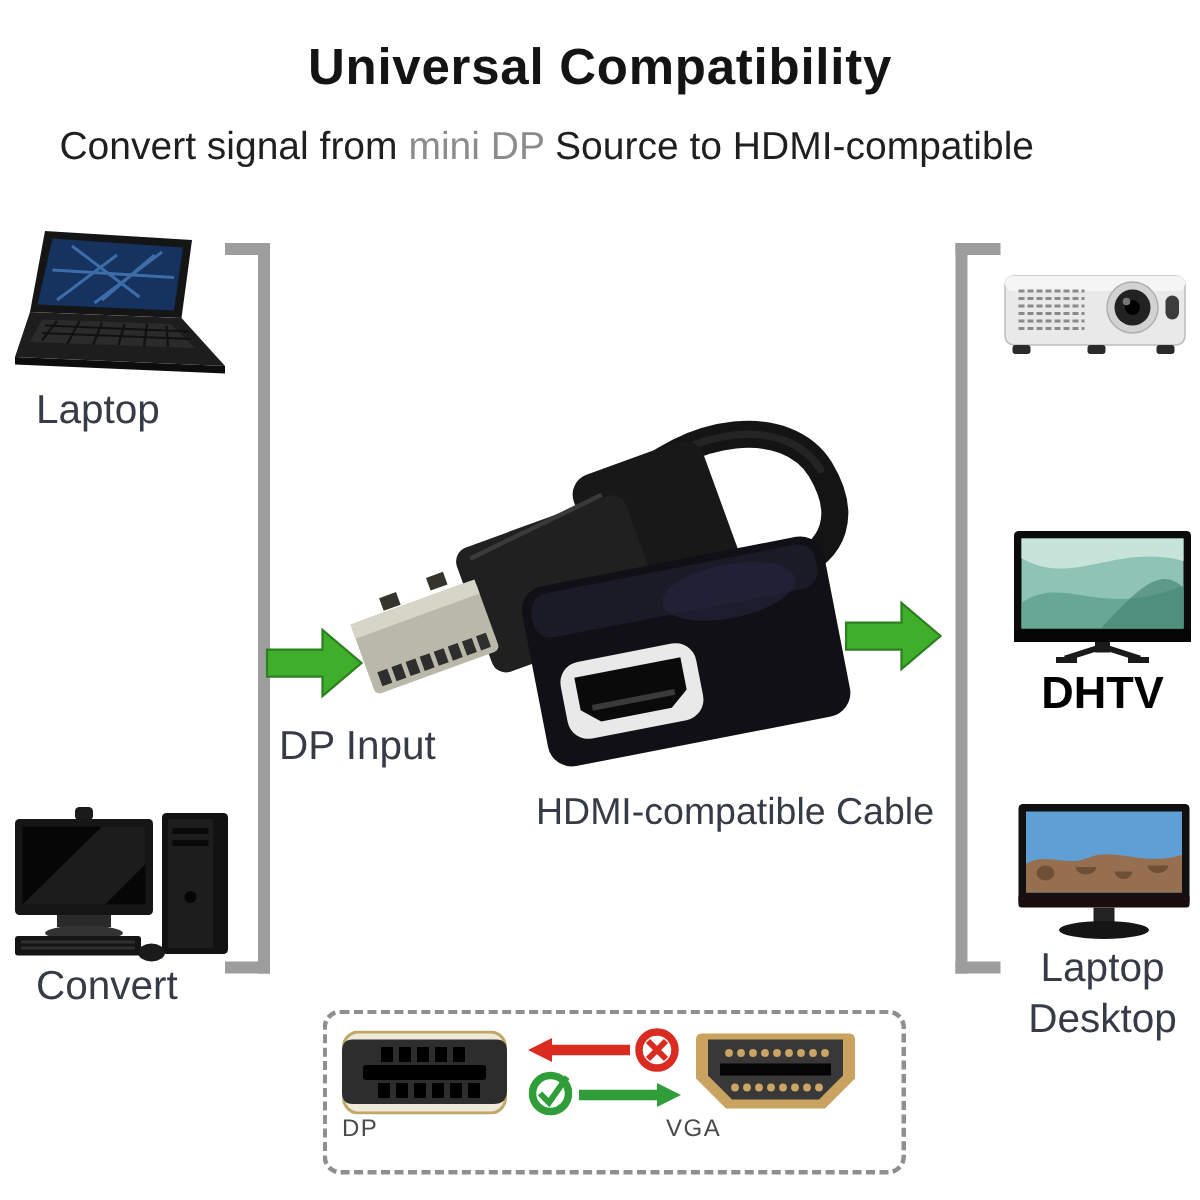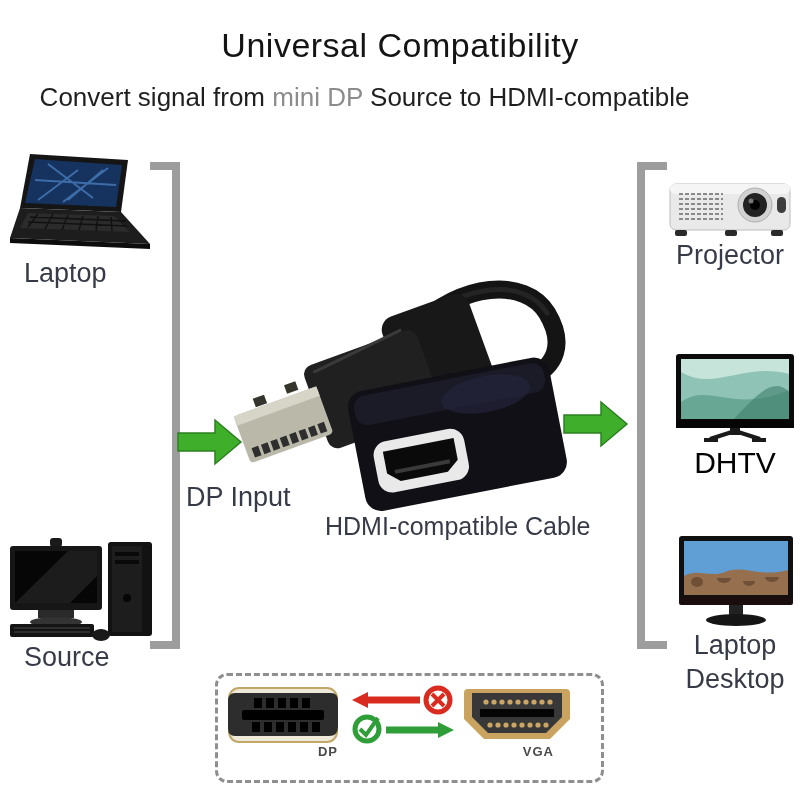--- a/index.html
+++ b/index.html
@@ -11,21 +11,21 @@
     --muted_gray:#8c8c8c;
   }
   html,body{margin:0;padding:0;background:#ffffff;}
   #stage{
     position:relative;width:800px;height:800px;background:#ffffff;overflow:hidden;
     font-family:"Liberation Sans","DejaVu Sans",sans-serif;
   }
   .abs{position:absolute;}
   .title{
     left:0;top:26px;width:800px;text-align:center;
-    font-size:34px;font-weight:400;color:#141414;letter-spacing:.5px;
+    font-size:34px;font-weight:700;color:#141414;letter-spacing:.5px;
   }
   .subtitle{
     left:0;top:82px;width:729px;text-align:center;
     font-size:26px;color:#1f1f1f;
   }
   .subtitle .hl{color:var(--muted_gray);}
   .dev-label{
     font-size:27px;color:var(--label_dark);
   }
   .bracket{
@@ -41,23 +41,23 @@
     left:637px;
     border-top:8px solid var(--bracket_gray);
     border-bottom:8px solid var(--bracket_gray);
     border-left:8px solid var(--bracket_gray);
   }
   .compat-box{
     left:215px;top:673px;width:383px;height:104px;
     border:3px dashed #8f8f8f;border-radius:12px;
   }
   .port-label{
-    font-size:13px;font-weight:700;color:#4a4a4a;letter-spacing:1px;text-align:right;
-  }
-  .tv-label{font-size:30px;font-weight:400;color:#000;}
+    font-size:16px;font-weight:400;color:#4a4a4a;letter-spacing:1px;text-align:left;
+  }
+  .tv-label{font-size:30px;font-weight:700;color:#000;}
   .center-label{font-size:27px;color:var(--label_dark);}
   .cable-label{font-size:25px;color:var(--label_dark);}
   .two-line{text-align:center;line-height:34px;}
 </style>
 </head>
 <body>
 
 <div id="stage">
 
   <div class="abs title">Universal Compatibility</div>
@@ -83,21 +83,21 @@
     <ellipse cx="48" cy="86" rx="26" ry="5" fill="#333"></ellipse>
     <rect x="100" y="6" width="44" height="94" rx="3" fill="#121212"></rect>
     <rect x="104" y="10" width="30" height="86" fill="#1d1d1d"></rect>
     <rect x="107" y="16" width="24" height="4" fill="#090909"></rect>
     <rect x="107" y="24" width="24" height="4" fill="#090909"></rect>
     <circle cx="119" cy="62" r="4" fill="#060606"></circle>
     <rect x="2" y="88" width="84" height="13" rx="2" fill="#141414"></rect>
     <path d="M6,92 h76 M6,96 h76" stroke="#2e2e2e" stroke-width="2"></path>
     <ellipse cx="93" cy="99" rx="9" ry="6" fill="#1a1a1a"></ellipse>
   </svg>
-  <div class="abs dev-label" style="left:24px;top:642px">Source</div>
+  <div class="abs dev-label" style="left:24px;top:642px">Convert</div>
 
   <div class="abs bracket left"></div>
   <div class="abs bracket right"></div>
 
   <svg class="abs" style="left:177px;top:417px" width="66" height="50" viewBox="0 0 66 50">
     <polygon points="1,16 38,16 38,3 64,25 38,47 38,34 1,34" fill="var(--arrow_green)" stroke="#2c8020" stroke-width="1.5"></polygon>
   </svg>
   <svg class="abs" style="left:563px;top:399px" width="66" height="50" viewBox="0 0 66 50">
     <polygon points="1,16 38,16 38,3 64,25 38,47 38,34 1,34" fill="var(--arrow_green)" stroke="#2c8020" stroke-width="1.5"></polygon>
   </svg>
@@ -132,38 +132,37 @@
       <rect x="152" y="98" width="205" height="122" rx="16" fill="#101016"></rect>
       <rect x="158" y="103" width="193" height="30" rx="12" fill="#1b1b28"></rect>
       <ellipse cx="290" cy="125" rx="45" ry="18" fill="#23233a" opacity=".7"></ellipse>
 
       <rect x="168" y="152" width="92" height="52" rx="14" fill="#e9e9e9"></rect>
       <path d="M178,162 h72 v22 l-12,10 h-48 l-12,-10 z" fill="#0a0a0a"></path>
       <path d="M186,184 h56" stroke="#3a3a3a" stroke-width="4"></path>
     </g>
   </svg>
   <div class="abs center-label" style="left:186px;top:482px">DP Input</div>
-  <div class="abs cable-label" style="left:325px;top:512px;width:330px;">HDMI-compatible Cable</div>
+  <div class="abs cable-label" style="left:325px;top:527px;width:330px;text-align:center">HDMI-compatible Cable</div>
 
   <svg class="abs" style="left:667px;top:172px" width="128" height="70">
     <rect x="3" y="12" width="120" height="46" rx="6" fill="#e9e9e9" stroke="#bdbdbd"></rect>
     <rect x="3" y="12" width="120" height="10" rx="5" fill="#f5f5f5"></rect>
     <g stroke="#8a8a8a" stroke-width="2" stroke-dasharray="4 2">
       <path d="M12,22 h44 M12,27 h44 M12,32 h44 M12,37 h44 M12,42 h44 M12,47 h44"></path>
     </g>
     <circle cx="88" cy="33" r="17" fill="#d2d2d2" stroke="#aeaeae"></circle>
     <circle cx="88" cy="33" r="12" fill="#222"></circle>
     <circle cx="88" cy="33" r="5" fill="#000"></circle>
     <circle cx="84" cy="29" r="2.5" fill="#777"></circle>
     <rect x="110" y="25" width="9" height="16" rx="4.5" fill="#3c3c3c"></rect>
     <rect x="8" y="58" width="12" height="6" rx="2" fill="#2a2a2a"></rect>
     <rect x="58" y="58" width="12" height="6" rx="2" fill="#2a2a2a"></rect>
     <rect x="104" y="58" width="12" height="6" rx="2" fill="#2a2a2a"></rect>
   </svg>
-  <div class="abs dev-label" style="left:660px;top:240px;width:140px;text-align:center">Projector</div>
 
   <svg class="abs" style="left:674px;top:352px" width="122" height="92">
     <rect x="2" y="2" width="118" height="72" rx="3" fill="#0b0b0b"></rect>
     <rect x="7" y="7" width="108" height="60" fill="#8fc3b5"></rect>
     <path d="M7,50 C35,30 60,62 115,38 L115,67 L7,67 Z" fill="#5ea08c" opacity=".8"></path>
     <path d="M7,20 C40,40 70,10 115,22 L115,7 L7,7 Z" fill="#cde8de" opacity=".9"></path>
     <path d="M60,67 C85,40 100,25 115,40 L115,67 Z" fill="#3f7f6c" opacity=".6"></path>
     <rect x="2" y="68" width="118" height="8" fill="#050505"></rect>
     <rect x="56" y="76" width="10" height="7" fill="#1a1a1a"></rect>
     <path d="M36,87 L61,79 M86,87 L61,79" stroke="#1a1a1a" stroke-width="4"></path>

